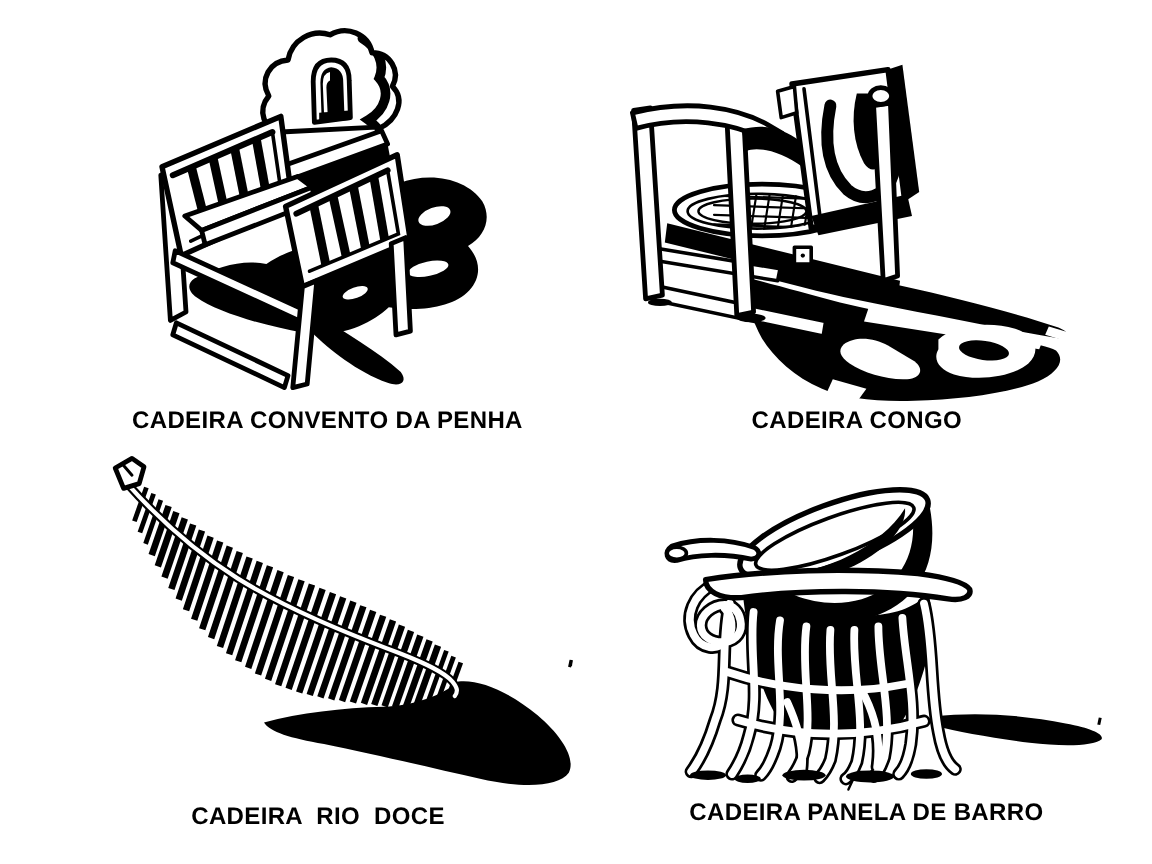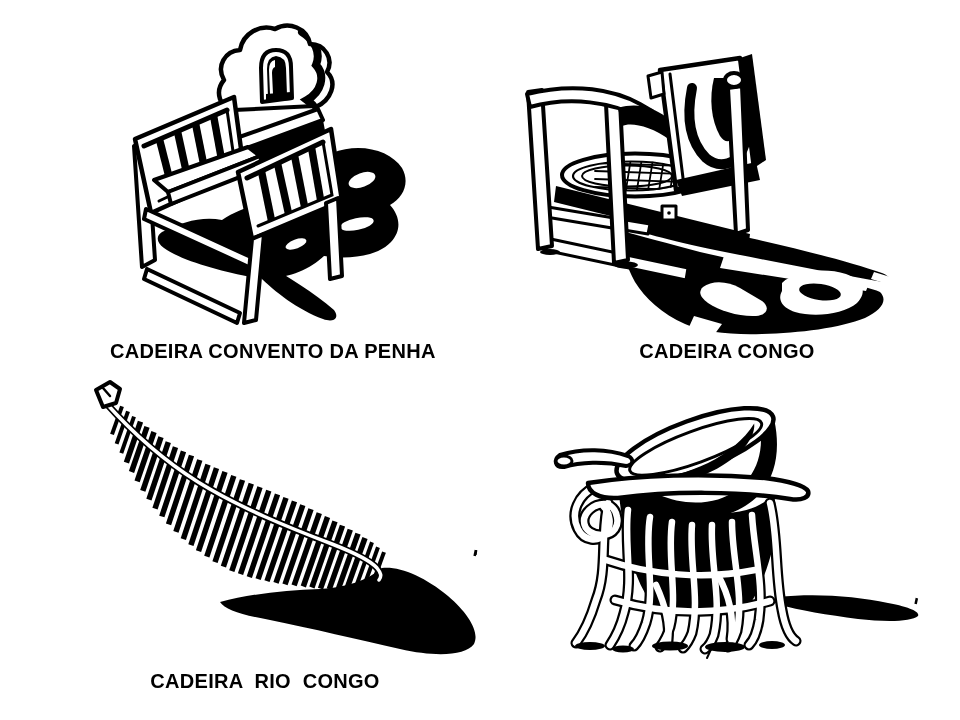--- a/index.html
+++ b/index.html
@@ -247,17 +247,18 @@
         <ellipse class="k" cx="150" cy="251" rx="18" ry="4.5"></ellipse>
         <ellipse class="k" cx="205" cy="252" rx="20" ry="5"></ellipse>
         <ellipse class="k" cx="252" cy="250" rx="13" ry="4"></ellipse>
       </g>
       <path class="ln" style="stroke-width:2" d="M 193,250 L 187,263"></path>
       <rect class="k" x="395" y="203" width="2.5" height="6" transform="rotate(12 396 206)"></rect>
     </svg>
   </figure>
 
   <div class="caption" style="left:110px;top:340px;width:300px">CADEIRA CONVENTO DA PENHA</div>
-  <div class="caption" style="left:577px;top:340px;width:300px">CADEIRA CONGO</div>
-  <div class="caption" style="left:110px;top:670px;width:310px">CADEIRA  RIO  CONGO</div>
+  <div class="caption" style="left:564px;top:340px;width:300px">CADEIRA CONGO</div>
+  <div class="caption" style="left:110px;top:670px;width:310px">CADEIRA  RIO  DOCE</div>
+  <div class="caption" style="left:572px;top:666px;width:300px">CADEIRA PANELA DE BARRO</div>
 
   <div style="position:absolute;left:475px;top:550px;width:2px;height:5px;background:#000;transform:rotate(8deg)"></div>
 </div>
 
 </body></html>

